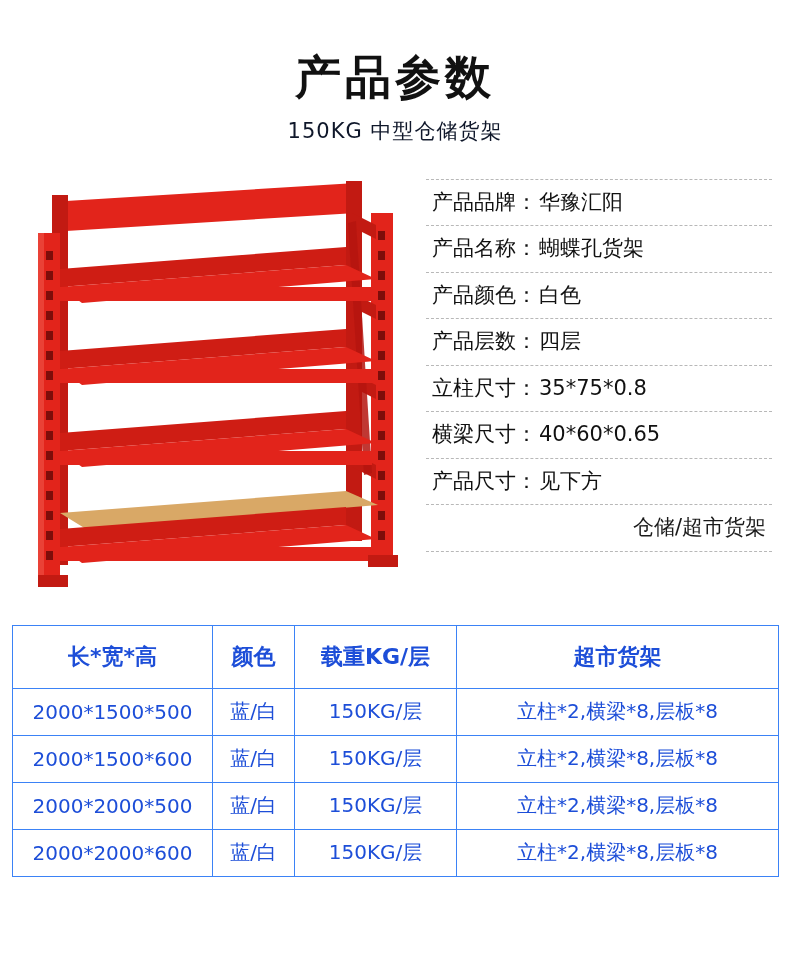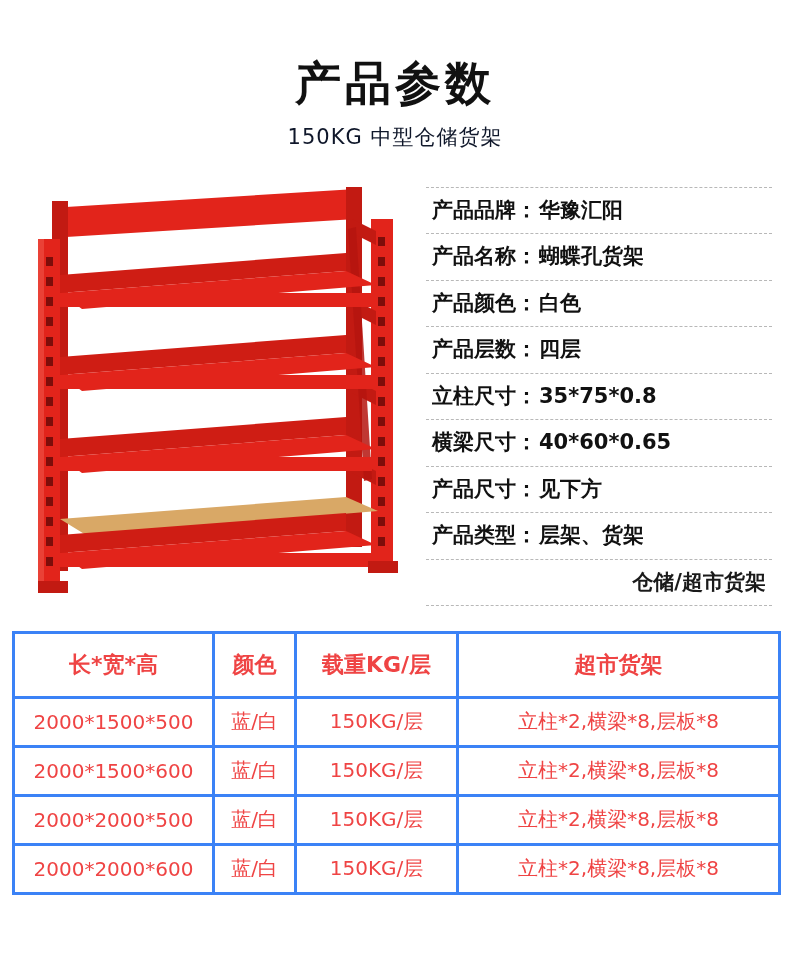--- a/index.html
+++ b/index.html
@@ -11,21 +11,20 @@
     height: 960px;
     background: #ffffff;
     font-family: "DejaVu Sans", "Liberation Sans", sans-serif;
     color: #1a1a1a;
     overflow: hidden;
   }
   .page {
     position: relative;
     width: 790px;
     height: 727px;
-    margin-top: 6px;
   }
 
   
   .header {
     text-align: center;
     padding-top: 52px;
   }
   .title {
     font-size: 46px;
     font-weight: bold;
@@ -36,25 +35,24 @@
   .subtitle {
     margin-top: 14px;
     font-size: 21px;
     color: #0f172a;
     letter-spacing: 1px;
   }
 
   
   .middle {
     display: flex;
-    align-items: center;
+    align-items: flex-start;
     margin-top: 28px;
     padding: 0 18px 0 16px;
     box-sizing: border-box;
-    font-weight: bold;
   }
 
   
   .product-figure {
     width: 400px;
     height: 430px;
     position: relative;
     flex: 0 0 400px;
   }
   .shelf-svg {
@@ -93,24 +91,24 @@
   .table-wrap {
     margin: 22px 12px 0 12px;
   }
   table.spec-table {
     width: 766px;
     border-collapse: collapse;
     table-layout: fixed;
   }
   table.spec-table th,
   table.spec-table td {
-    border: 3px solid #3b82f6;
+    border: 1px solid #3b82f6;
     text-align: center;
     font-size: 20px;
-    color: #ef4444;
+    color: #1d4ed8;
     padding: 0;
     height: 46px;
   }
   table.spec-table thead th {
     height: 62px;
     font-size: 22px;
     font-weight: bold;
   }
   col.c1 { width: 200px; }
   col.c2 { width: 82px; }
@@ -223,23 +221,20 @@
       </div>
       <div class="spec-row">
         <span class="spec-label">立柱尺寸：</span><span class="spec-value">35*75*0.8</span>
       </div>
       <div class="spec-row">
         <span class="spec-label">横梁尺寸：</span><span class="spec-value">40*60*0.65</span>
       </div>
       <div class="spec-row">
         <span class="spec-label">产品尺寸：</span><span class="spec-value">见下方</span>
       </div>
-      <div class="spec-row">
-        <span class="spec-label">产品类型：</span><span class="spec-value">层架、货架</span>
-      </div>
       <div class="spec-row continuation">仓储/超市货架</div>
     </div>
 
   </div>
 
   <div class="table-wrap">
     <table class="spec-table">
       <colgroup>
         <col class="c1">
           <col class="c2">

